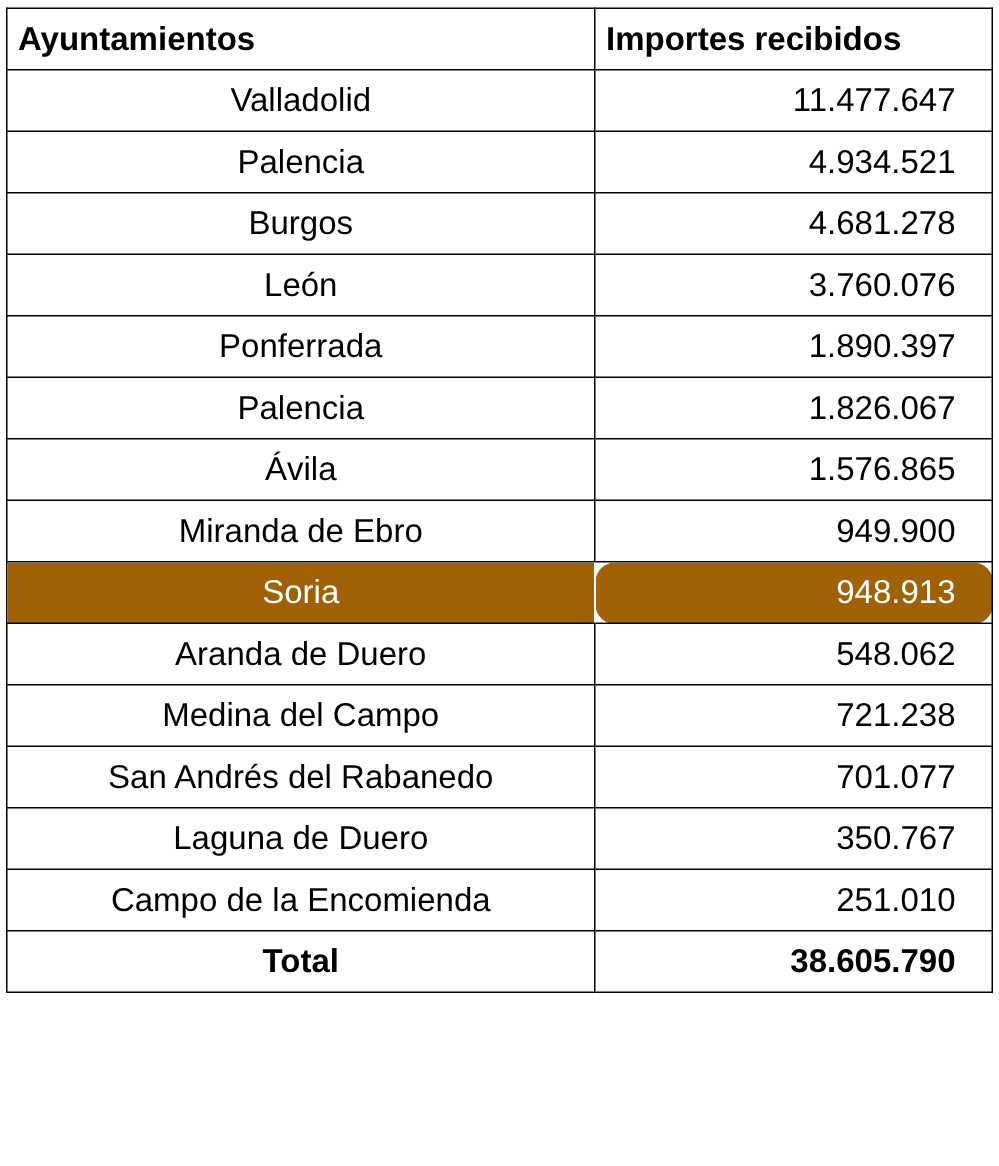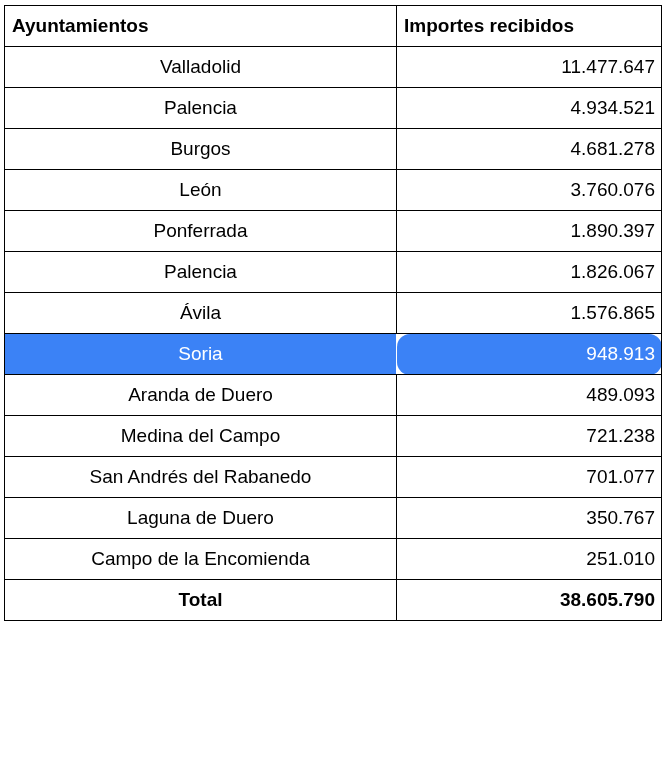--- a/index.html
+++ b/index.html
@@ -18,21 +18,21 @@
     position: absolute;
     left: 4px;
     top: 5px;
     width: 657px;
   }
 
   table.amounts-table {
     border-collapse: collapse;
     table-layout: fixed;
     width: 657px;
-    font-size: 19px;
+    font-size: 22px;
     color: #000000;
     background: #ffffff;
   }
 
   table.amounts-table col.col-name { width: 392px; }
   table.amounts-table col.col-value { width: 265px; }
 
   table.amounts-table th,
   table.amounts-table td {
     border: 1.6px solid #000000;
@@ -54,26 +54,26 @@
   }
 
   
   tbody td.name-cell {
     text-align: center;
     font-weight: normal;
   }
   tbody td.value-cell {
     text-align: right;
     font-weight: normal;
-    padding-right: 6px;
+    padding-right: 24px;
   }
 
   
   tbody tr.row-highlight td {
-    background: #3b82f6;
+    background: #a16207;
     color: #ffffff;
     border-top-color: #000000;
     border-bottom-color: #000000;
     border-left-color: #000000;
     border-right-color: #000000;
   }
   tbody tr.row-highlight td.name-cell {
     border-right-color: #ffffff;
   }
   tbody tr.row-highlight td.value-cell {
@@ -124,27 +124,31 @@
           <td class="value-cell">1.890.397</td>
         </tr>
         <tr>
           <td class="name-cell">Palencia</td>
           <td class="value-cell">1.826.067</td>
         </tr>
         <tr>
           <td class="name-cell">Ávila</td>
           <td class="value-cell">1.576.865</td>
         </tr>
+        <tr>
+          <td class="name-cell">Miranda de Ebro</td>
+          <td class="value-cell">949.900</td>
+        </tr>
         <tr class="row-highlight">
           <td class="name-cell">Soria</td>
           <td class="value-cell">948.913</td>
         </tr>
         <tr>
           <td class="name-cell">Aranda de Duero</td>
-          <td class="value-cell">489.093</td>
+          <td class="value-cell">548.062</td>
         </tr>
         <tr>
           <td class="name-cell">Medina del Campo</td>
           <td class="value-cell">721.238</td>
         </tr>
         <tr>
           <td class="name-cell">San Andrés del Rabanedo</td>
           <td class="value-cell">701.077</td>
         </tr>
         <tr>

